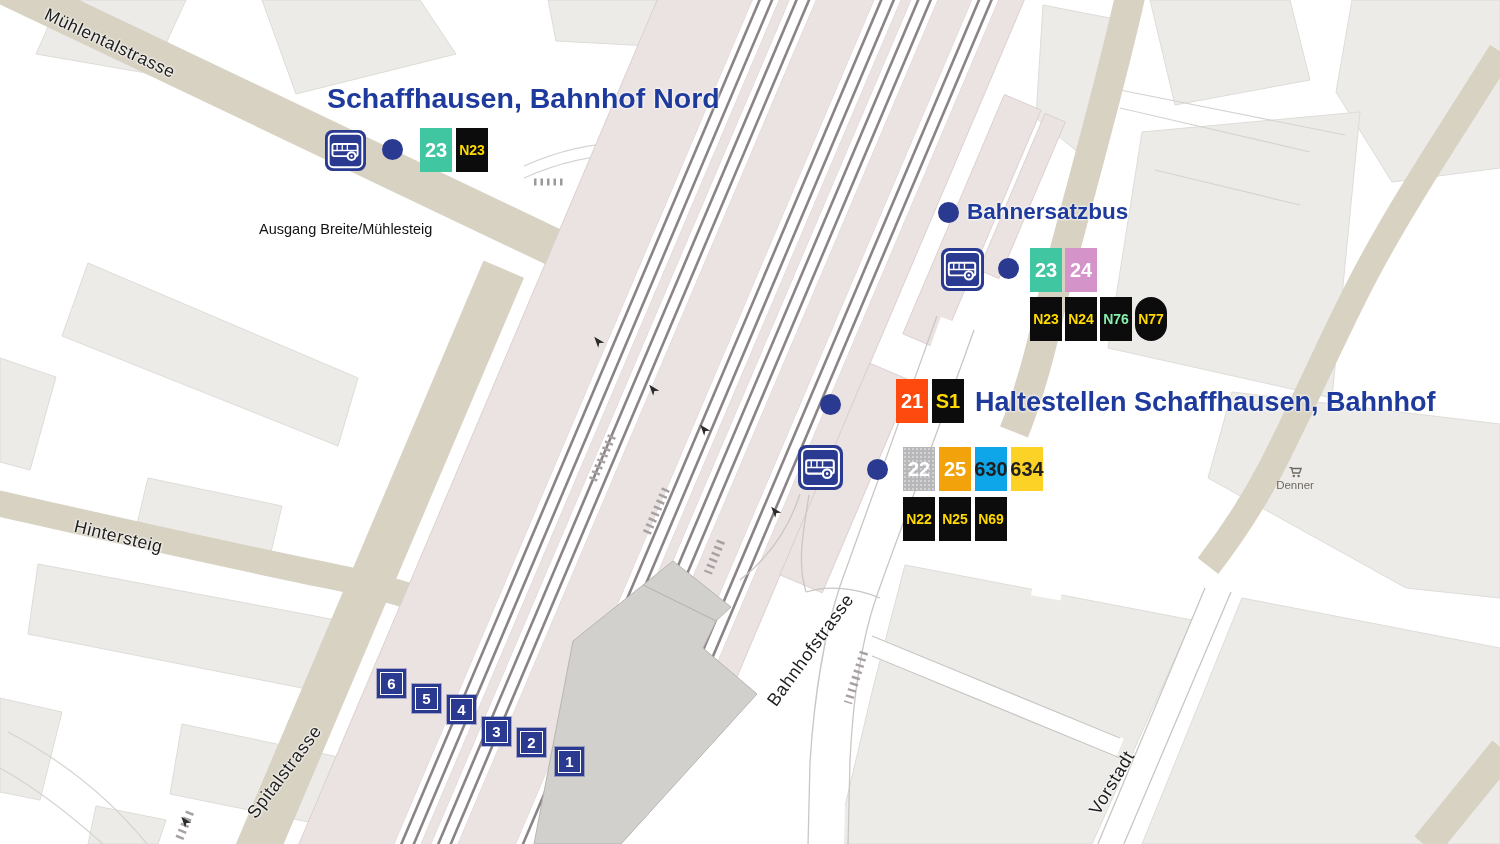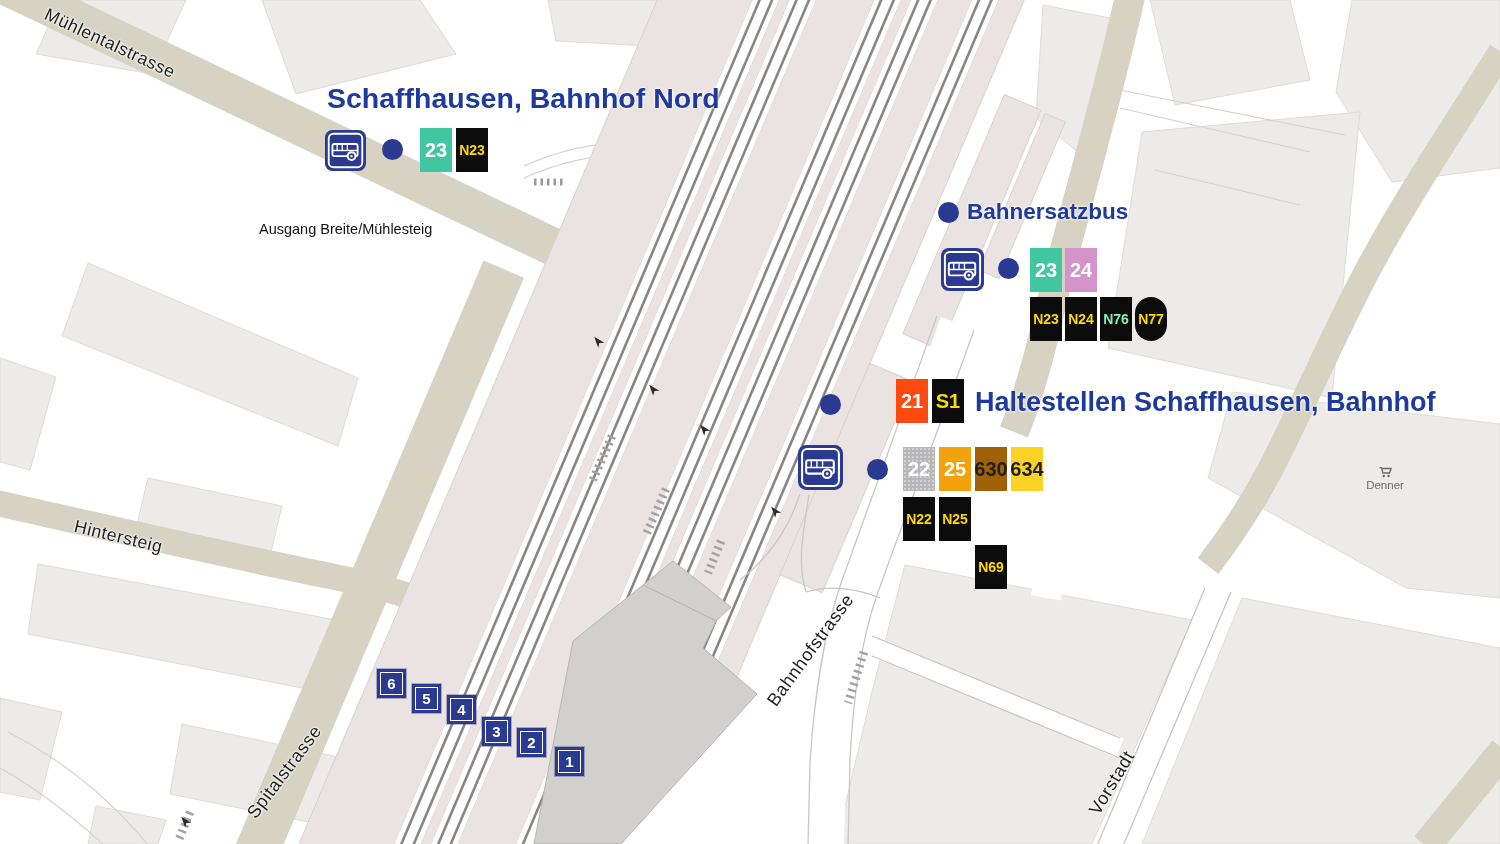--- a/index.html
+++ b/index.html
@@ -248,27 +248,27 @@
       <line x1="24" y1="15.5" x2="24" y2="21.5" stroke="#fff" stroke-width="1.4"></line>
       <circle cx="28.5" cy="28" r="4.2" fill="#2b3a91" stroke="#fff" stroke-width="2.2"></circle>
       <circle cx="28.5" cy="28" r="1.3" fill="#fff"></circle>
     </svg>
   </div>
   <div class="dot" style="left:867px;top:459px;"></div>
 
   <div class="brow" style="left:903px;top:447px;">
     <div class="badge textured" style="background-color: rgb(183, 183, 186); color: rgb(255, 255, 255);">22</div>
     <div class="badge" style="background-color: rgb(242, 163, 11); color: rgb(255, 255, 255);">25</div>
-    <div class="badge" style="background-color: #a16207; color: rgb(31, 31, 31);">630</div>
+    <div class="badge" style="background-color: #0ea5e9; color: rgb(31, 31, 31);">630</div>
     <div class="badge" style="background-color: rgb(253, 210, 38); color: rgb(31, 31, 31); text-align: center;">634</div>
   </div>
   <div class="brow" style="left:903px;top:497px;">
     <div class="badge night" style="background-color: rgb(12, 12, 12); color: rgb(255, 217, 0); text-align: right;">N22</div>
     <div class="badge night" style="background-color: rgb(12, 12, 12); color: rgb(255, 217, 0);">N25</div>
-    <div class="badge night" style="background-color: rgb(12, 12, 12); color: rgb(255, 217, 0); margin-top: 48px;">N69</div>
+    <div class="badge night" style="background-color: rgb(12, 12, 12); color: rgb(255, 217, 0);">N69</div>
   </div>
 
   <div class="psq" style="left:377px;top:669px;">
       <span class="in">6</span>
     </div>
   <div class="psq" style="left:412px;top:684px;">
       <span class="in">5</span>
     </div>
   <div class="psq" style="left:447px;top:695px;">
       <span class="in">4</span>
@@ -276,21 +276,21 @@
   <div class="psq" style="left:482px;top:717px;">
       <span class="in">3</span>
     </div>
   <div class="psq" style="left:517px;top:728px;">
       <span class="in">2</span>
     </div>
   <div class="psq" style="left:555px;top:747px;">
       <span class="in">1</span>
     </div>
 
-  <div class="poi" style="left:1362px;top:467px;width:46px;">
+  <div class="poi" style="left:1272px;top:467px;width:46px;">
     <svg width="13" height="11" viewBox="0 0 13 11">
       <path d="M0.5,0.5 h2 l1.4,5.5 h6.6 l1.6,-4.5 h-8.8" fill="none" stroke="#6e6962" stroke-width="1.3"></path>
       <circle cx="4.8" cy="9" r="1.2" fill="#6e6962"></circle>
       <circle cx="9.6" cy="9" r="1.2" fill="#6e6962"></circle>
     </svg>
     <span>Denner</span>
   </div>
 
 </div>
 

